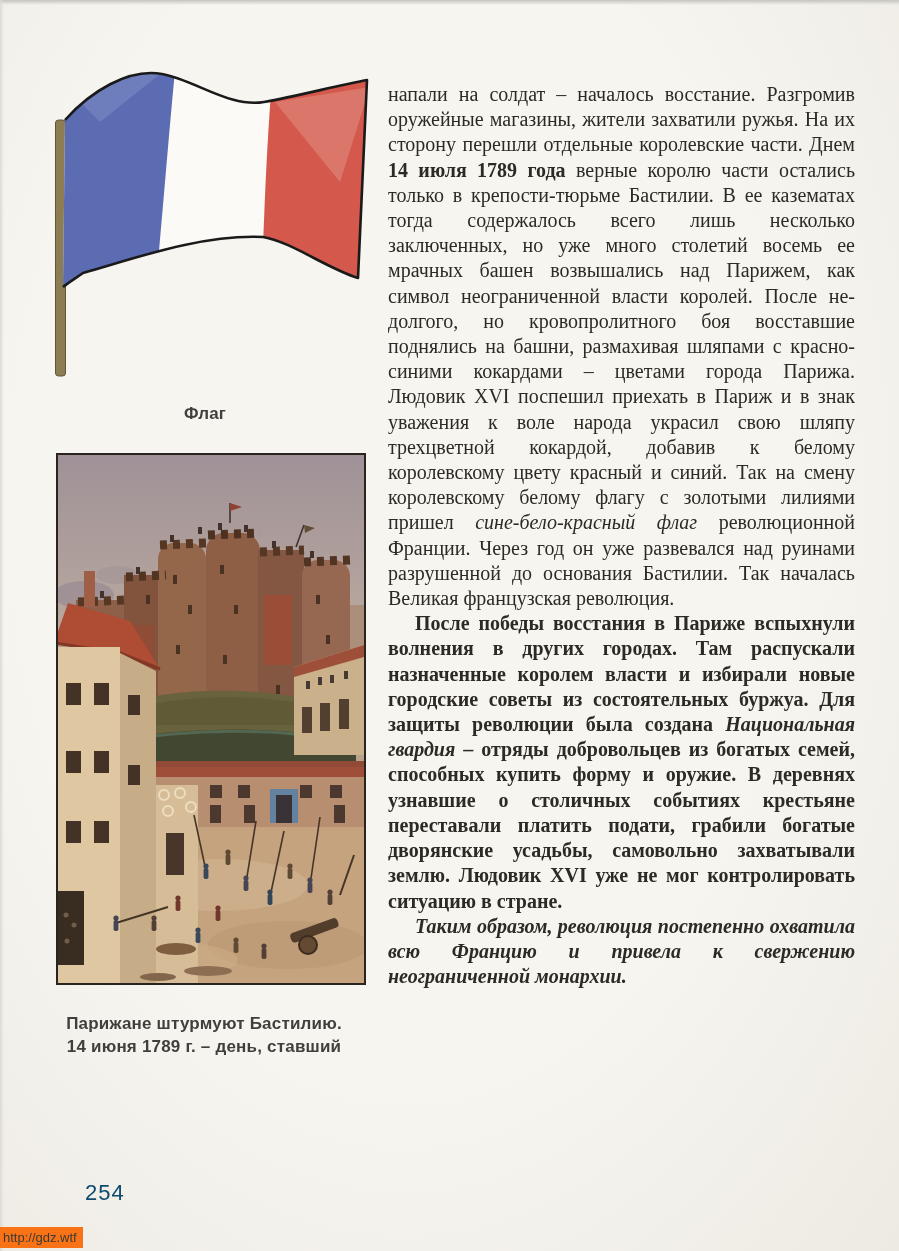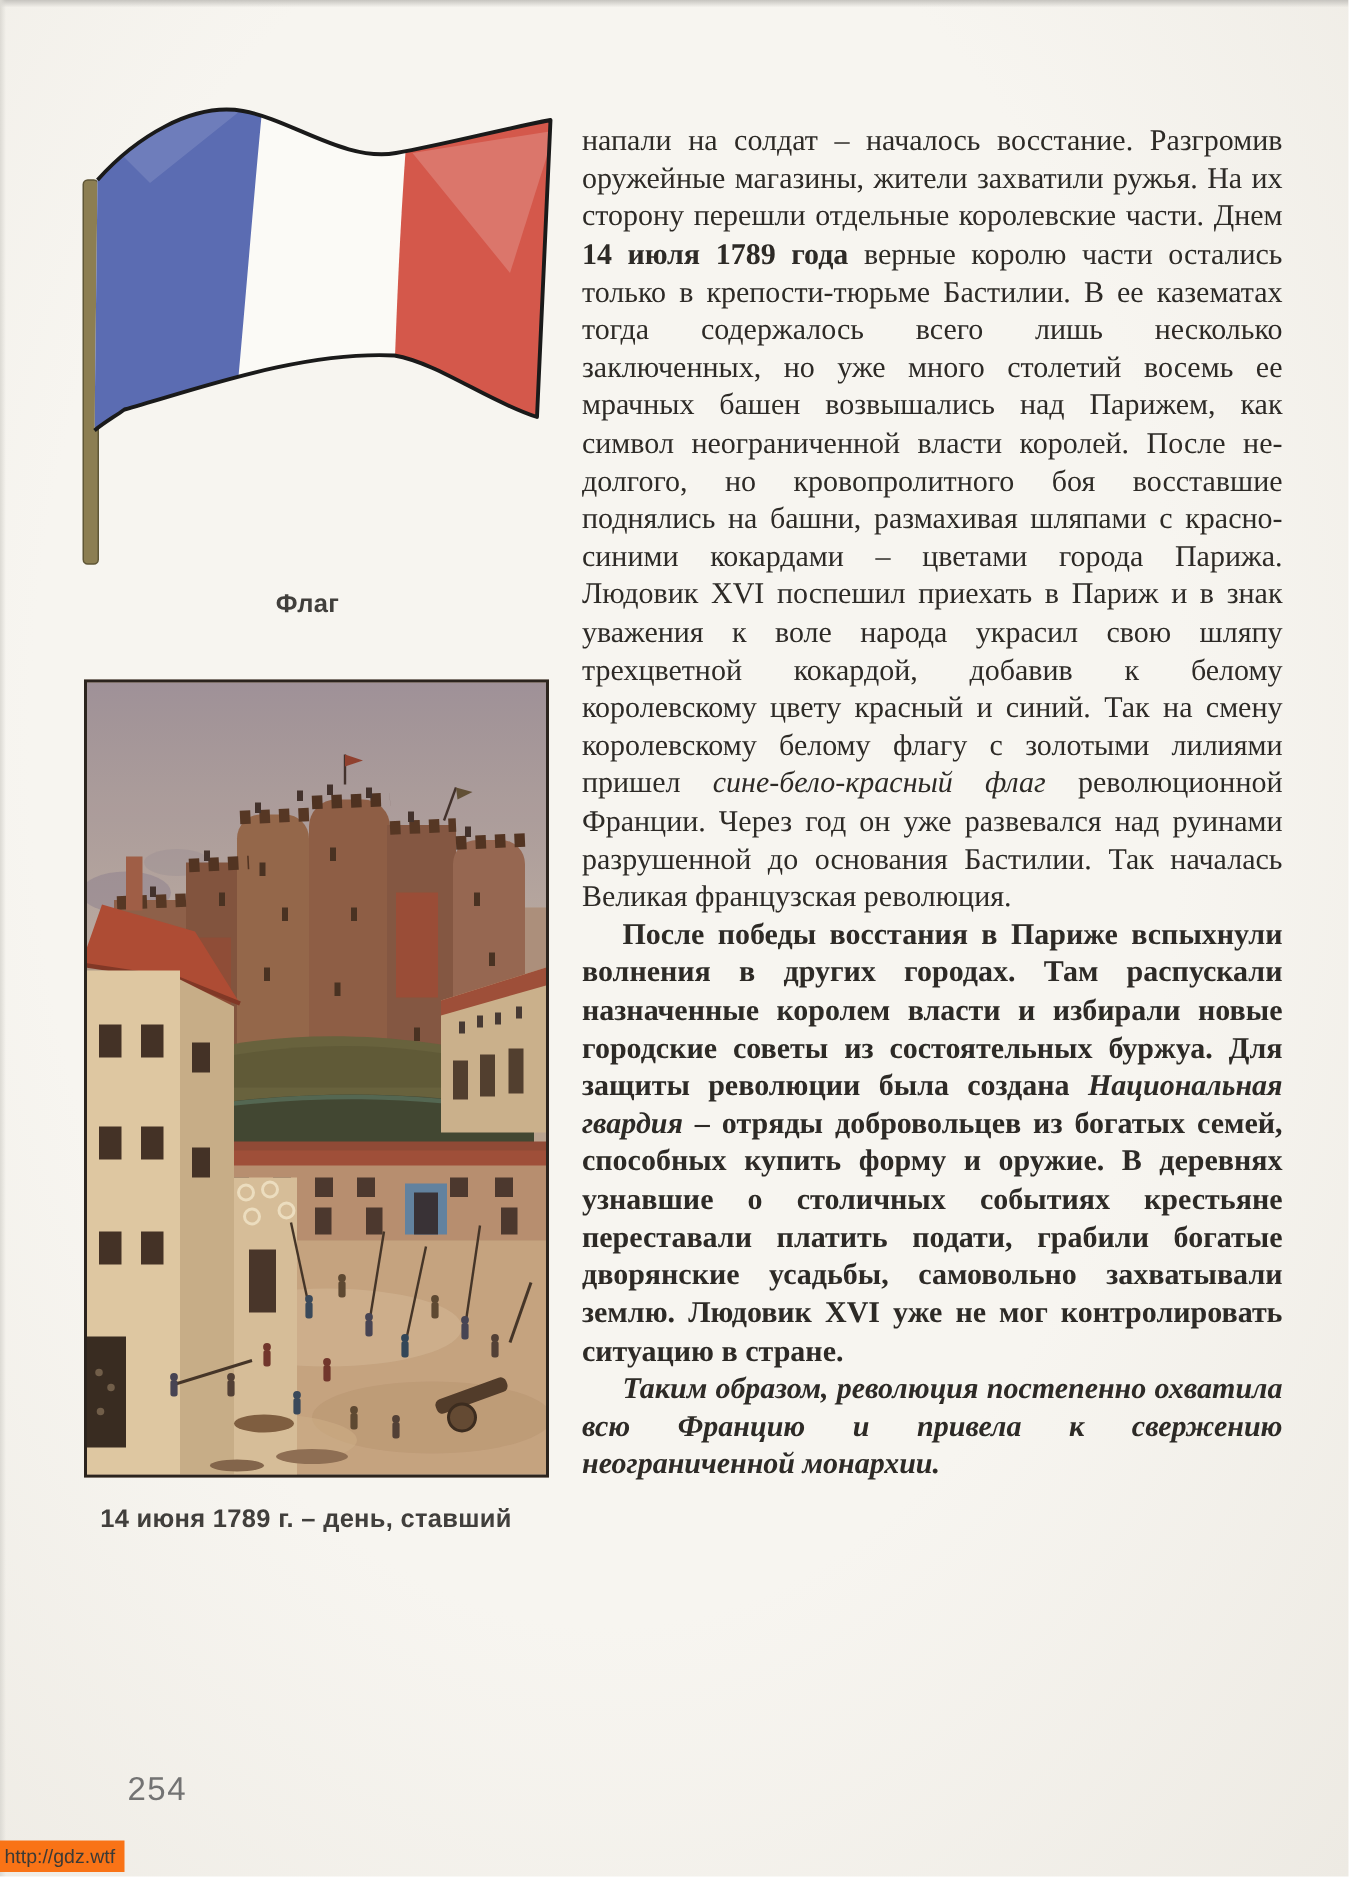--- a/index.html
+++ b/index.html
@@ -12,21 +12,21 @@
     background:linear-gradient(#c6c4bf,rgba(198,196,191,0));}
   .scan-edge-left{position:absolute;left:0;top:0;width:4px;height:1251px;
     background:linear-gradient(90deg,#dcdad4,rgba(220,218,212,0));}
 
   
   .flag-figure{position:absolute;left:40px;top:62px;width:332px;height:322px;}
   .flag-figure svg{display:block;width:100%;height:100%;}
 
   .figcap{
     position:absolute;text-align:center;color:#413f3c;
-    font-size:17px;line-height:23px;font-weight:700;letter-spacing:.2px;
+    font-size:17px;line-height:23px;font-weight:700;letter-spacing:.2px;margin-top:11px;
   }
   .flag-cap{left:38px;top:391px;width:334px;}
   .bastille-cap{left:30px;top:1001px;width:348px;}
 
   .painting{
     position:absolute;left:56px;top:453px;width:310px;height:532px;
     border:2px solid #2b241e;box-sizing:border-box;background:#b9a493;
   }
   .painting svg{display:block;width:306px;height:528px;}
 
@@ -37,21 +37,21 @@
     font-size:20px;line-height:25.2px;color:#2d2a26;
     text-align:justify;
   }
   .article p{margin:0;padding:0;hyphens:manual;-webkit-hyphens:manual;}
   .article p.indent{text-indent:27px;font-weight:bold;}
   .article .b{font-weight:bold;}
   .article .i{font-style:italic;}
 
   .page-number{
     position:absolute;left:85px;top:1180px;
-    font-size:22px;letter-spacing:1px;color:#737373;text-align:right;
+    font-size:22px;letter-spacing:1px;color:#0c4a6e;text-align:right;
   }
   .watermark{
     position:absolute;left:0;top:1227px;
     background:#f97316;color:#3b3a36;
     font-size:13px;line-height:17px;padding:2px 6px 2px 3px;
     text-decoration:none;
   }
 </style>
 </head>
 <body>
@@ -287,20 +287,21 @@
       </g>
       <circle cx="250" cy="490" r="9" fill="#5d4430" stroke="#32241a" stroke-width="2"></circle>
       <line x1="282" y1="440" x2="296" y2="400" stroke="#3c2e24" stroke-width="2"></line>
     </g>
 
     <rect x="0" y="0" width="306" height="528" fill="#c49a6a" opacity="0.07"></rect>
   </svg>
 </figure>
 
 <figcaption class="figcap bastille-cap">
+  <div>Парижане штурмуют Бастилию.</div>
   <div>14 июня 1789 г. – день, ставший</div>
 </figcaption>
 
 <div class="article">
     <p class=""><span>напали на солдат – началось восстание. Разгромив оружейные магазины, жители захватили ружья. На их сторону перешли отдельные королевские части. Днем </span><span class="b">14 ию­ля 1789 года</span><span> верные королю части оста­лись только в крепости-тюрьме Бастилии. В ее казематах тогда содержалось всего лишь несколько заключенных, но уже много столетий восемь ее мрачных башен возвышались над Парижем, как символ неограниченной власти королей. После не­долгого, но кровопролитного боя восстав­шие поднялись на башни, размахивая шляпами с красно-синими кокардами – цветами города Парижа. Людовик XVI поспешил приехать в Париж и в знак ува­жения к воле народа украсил свою шляпу трехцветной кокардой, добавив к белому королевскому цвету красный и синий. Так на смену королевскому белому флагу с зо­лотыми лилиями пришел </span><span class="i">сине-бело-крас­ный флаг</span><span> революционной Франции. Через год он уже развевался над руинами разру­шенной до основания Бастилии. Так нача­лась Великая французская революция.</span></p>
     <p class="indent"><span>После победы восстания в Париже вспыхнули волнения в других городах. Там распускали назначенные королем власти и избирали новые городские советы из состоятельных буржуа. Для защиты ре­волюции была создана </span><span class="i">Национальная гвардия</span><span> – отряды добровольцев из богатых семей, способных купить форму и оружие. В деревнях узнавшие о столичных событи­ях крестьяне переставали платить подати, грабили богатые дворянские усадьбы, са­мовольно захватывали землю. Людовик XVI уже не мог контролировать ситуацию в стране.</span></p>
     <p class="indent"><span class="i">Таким образом, революция постепенно охватила всю Францию и привела к свер­жению неограниченной монархии.</span></p>
   </div>
 
 <div class="page-number">254</div>

